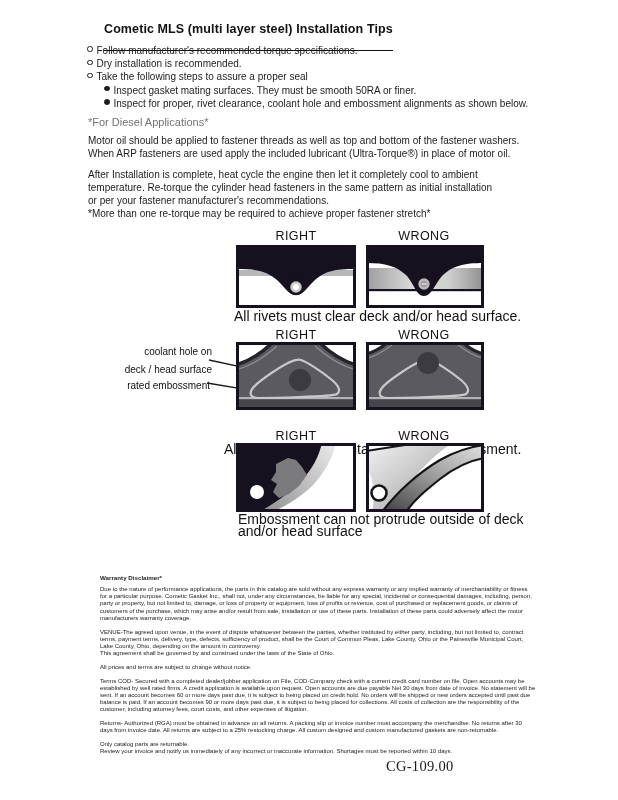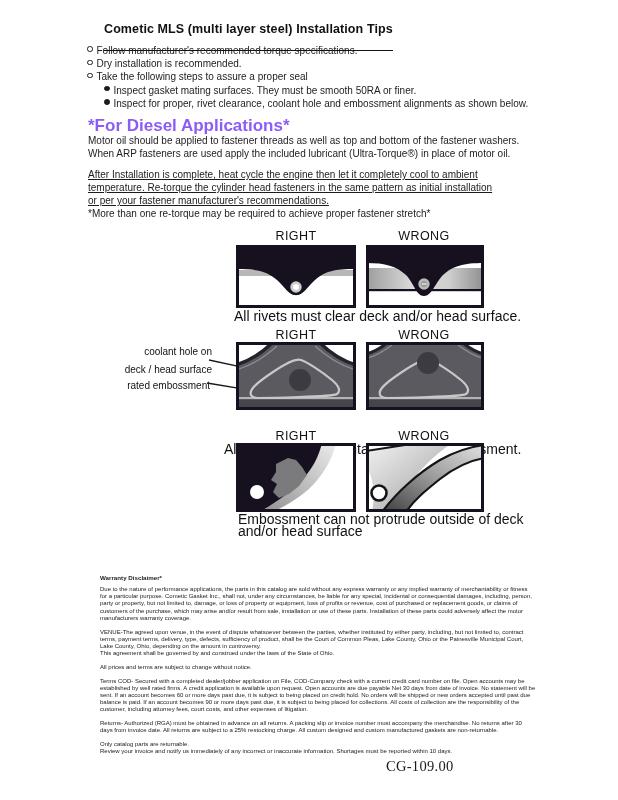--- a/index.html
+++ b/index.html
@@ -10,24 +10,24 @@
   .title{left:104px;top:22px;font-size:12.5px;font-weight:bold;color:#111;
          border-bottom:1.6px solid #111;padding-bottom:14px;letter-spacing:.1px;}
 
   .tips{left:87px;top:44px;width:470px;font-size:10px;line-height:13.2px;}
   .tip-row{display:flex;align-items:center;}
   .tip-row .mk{flex:0 0 auto;width:3.5px;height:3.5px;border:1px solid #1c1c1c;
                border-radius:50%;margin-right:4px;position:relative;top:-1.5px;}
   .tip-sub{margin-left:17px;}
   .tip-sub .mk{background:#1c1c1c;border-color:#1c1c1c;}
 
-  .diesel-h{left:88px;top:116px;font-size:17px;font-weight:bold;color:#8b5cf6;}
+  .diesel-h{left:88px;top:116px;font-size:11px;font-weight:normal;color:#737373;}
   .para{left:88px;width:500px;font-size:10px;line-height:13px;white-space:pre-line;}
   .p1{top:134px;}
-  .p2{top:168px;text-decoration:underline;}
+  .p2{top:168px;}
   .p3{top:207px;}
 
   .fig-label{width:120px;text-align:center;font-size:12.5px;letter-spacing:.4px;color:#111;}
   .caption{font-size:14px;color:#111;white-space:pre-line;line-height:11.5px;}
   .panel{display:block;}
 
   .ann{font-size:10px;line-height:18px;text-align:right;white-space:pre-line;color:#111;}
 
   .fineprint{left:100px;top:574px;width:436px;}
   .fineprint .fp-h{font-size:6.2px;font-weight:bold;color:#222;margin:0 0 5px 0;}

